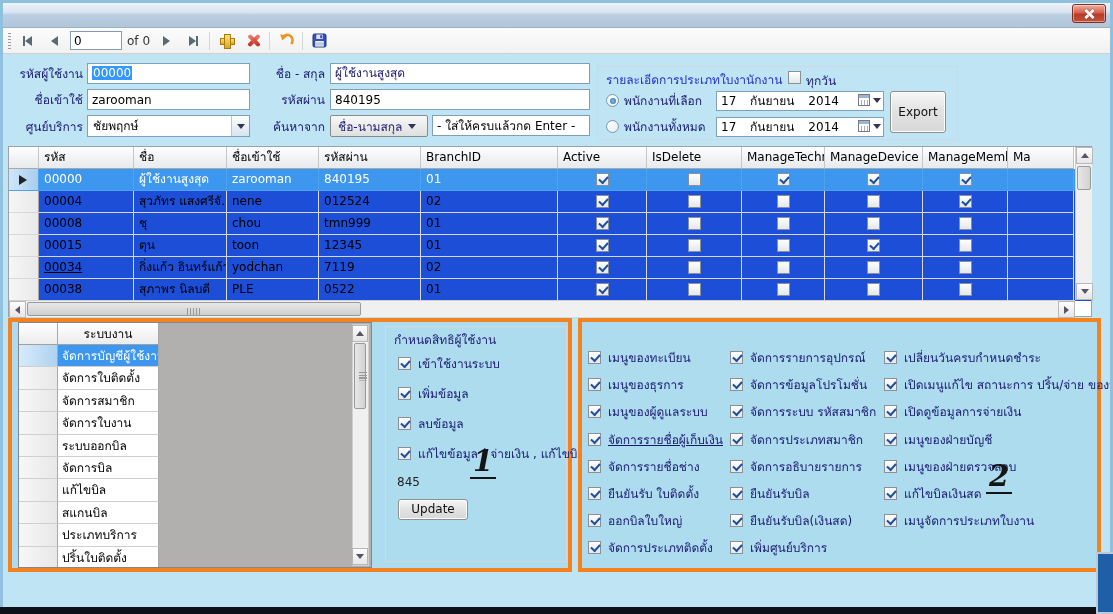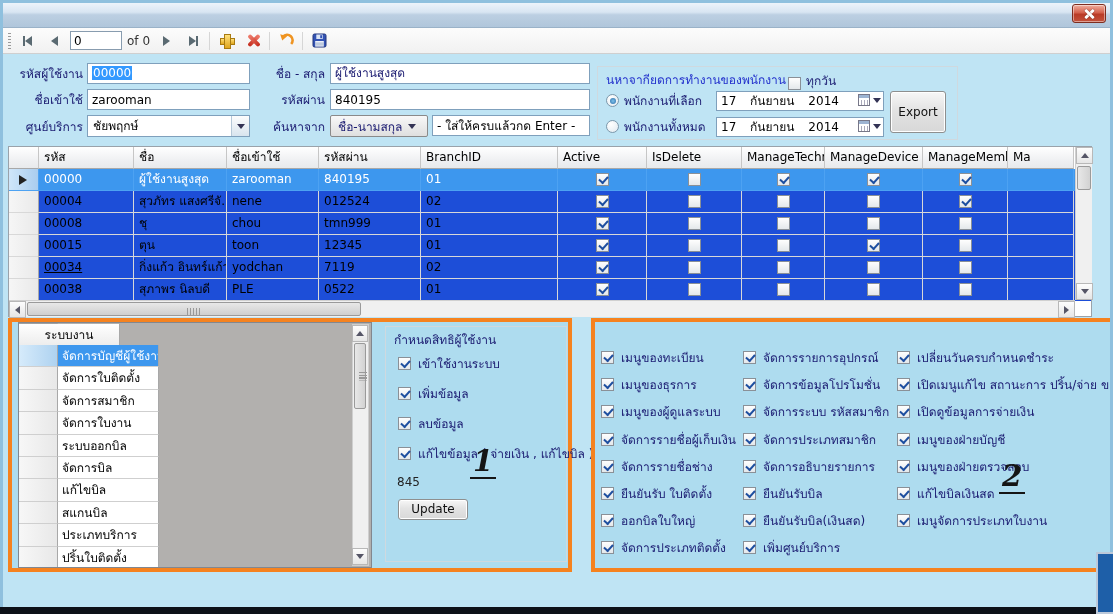--- a/index.html
+++ b/index.html
@@ -114,21 +114,21 @@
   .obox { position:absolute; border:4px solid #f5821f; background:#aedcef; }
   .modlist { position:absolute; left:18px; top:322px; width:354px; height:246px; background:#b2b0ae;
       border:1px solid #82878f; overflow:hidden; }
   .mrow { display:flex; height:22.4px; }
   .mrow .mhead { width:39px; background:linear-gradient(90deg,#f7f7f7,#e8e8e8); border-right:1px solid #a8a8a8;
       border-bottom:1px solid #cfcfcf; flex:0 0 auto; }
   .mrow.sel .mhead { background:linear-gradient(90deg,#d6ebfb,#aed2f0); }
   .mrow .mname { width:101px; background:#fff; border-right:1px solid #a8a8a8; border-bottom:1px solid #cfcfcf;
       line-height:22px; padding:0 4px; overflow:hidden; white-space:nowrap; flex:0 0 auto; }
   .mrow.sel .mname { background:#3d97ee; color:#fff; }
-  .mrow.header { height:22px;flex-direction:column; }
+  .mrow.header { height:22px; }
   .mrow.header .mname { background:linear-gradient(#fff,#ececec); text-align:center; border-bottom:1px solid #a0a0a0; }
   .mrow.header .mhead { background:linear-gradient(#fff,#ececec); border-bottom:1px solid #a0a0a0; }
   .mscroll { position:absolute; right:2px; top:1px; bottom:1px; width:17px; background:#f0f0f0; border:1px solid #cfcfcf; }
 
   .permbox { position:absolute; left:385px; top:326px; width:182px; height:236px; border:1px solid #cfd9df; }
   .perm-item { position:absolute; display:flex; align-items:center; gap:7px; color:#191970; white-space:nowrap; }
   .marker { position:absolute; font-family:"DejaVu Serif","Liberation Serif",serif; font-style:italic; font-weight:bold;
       font-size:29px; color:#151515; border-bottom:2px solid #151515; line-height:1; padding:0 3px 1px; }
 
   .navy { color:#191970; }
@@ -212,22 +212,22 @@
 
     <div class="lbl" style="left:215px;top:117px;width:110px;">ค้นหาจาก</div>
     <div class="mode-btn" style="left:330px;top:115px;width:98px;">
       <span>ชื่อ-นามสกุล</span>
       <span class="arr-down"></span>
     </div>
     <div class="tbox" style="left:432px;top:115px;width:158px;"><input value="- ใส่ให้ครบแล้วกด Enter -" style=""></div>
   </div>
 
   <div class="gbox" style="left:597px;top:66px;width:361px;height:74px;">
-    <div class="gbox-title">นหาจากียดการทำงานของพนักงาน</div>
-    <div style="position:absolute;left:190px;top:4px;display:flex;align-items:flex-end;gap:5px;">
+    <div class="gbox-title">รายละเอีดการประเภทใบงานักงาน</div>
+    <div style="position:absolute;left:190px;top:4px;display:flex;align-items:flex-start;gap:5px;">
       <span class="cb" id="everyday-cb"></span>
       <span class="navy">ทุกวัน</span>
     </div>
 
     <span class="radio on" style="left:8px;top:27px;"></span>
     <span class="lbl" style="left:26px;top:24px;width:90px;text-align:left;">พนักงานที่เลือก</span>
     <div class="datebox" style="left:118px;top:24px;width:168px;">
       <span>17 กันยายน 2014</span>
       <span class="cal-wrap">
           <span class="cal-icon"></span>
@@ -513,35 +513,35 @@
         <div class="perm-item" style="left: 12px; top: 117px;">
           <span class="cb on"></span>
           <span>แก้ไขข้อมูล ( จ่ายเงิน , แก้ไขบิล )</span>
         </div>
       </div>
     <div class="marker" style="left:84px;top:120px;">1</div>
     <div style="position:absolute;left:11px;top:148px;color:#222;">845</div>
     <div class="push-btn" style="left:12px;top:172px;width:70px;height:21px;line-height:19px;">Update</div>
   </div>
 
-  <div class="obox" style="left:591px;top:318px;width:523px;height:254px;">
+  <div class="obox" style="left:578px;top:318px;width:523px;height:254px;">
     <div id="mp-cols">
         <div class="perm-item" style="left: 6px; top: 26px;">
           <span class="cb on"></span>
           <span>เมนูของทะเบียน</span>
         </div>
         <div class="perm-item" style="left: 6px; top: 53.2px;">
           <span class="cb on"></span>
           <span>เมนูของธุรการ</span>
         </div>
         <div class="perm-item" style="left: 6px; top: 80.4px;">
           <span class="cb on"></span>
           <span>เมนูของผู้ดูแลระบบ</span>
         </div>
-        <div class="perm-item" style="left: 6px; top: 107.6px;">
+        <div class="perm-item" style="left: 6px; top: 107.6px; text-decoration: underline;">
           <span class="cb on"></span>
           <span>จัดการรายชื่อผู้เก็บเงิน</span>
         </div>
         <div class="perm-item" style="left: 6px; top: 134.8px;">
           <span class="cb on"></span>
           <span>จัดการรายชื่อช่าง</span>
         </div>
         <div class="perm-item" style="left: 6px; top: 162px;">
           <span class="cb on"></span>
           <span>ยืนยันรับ ใบติดตั้ง</span>

